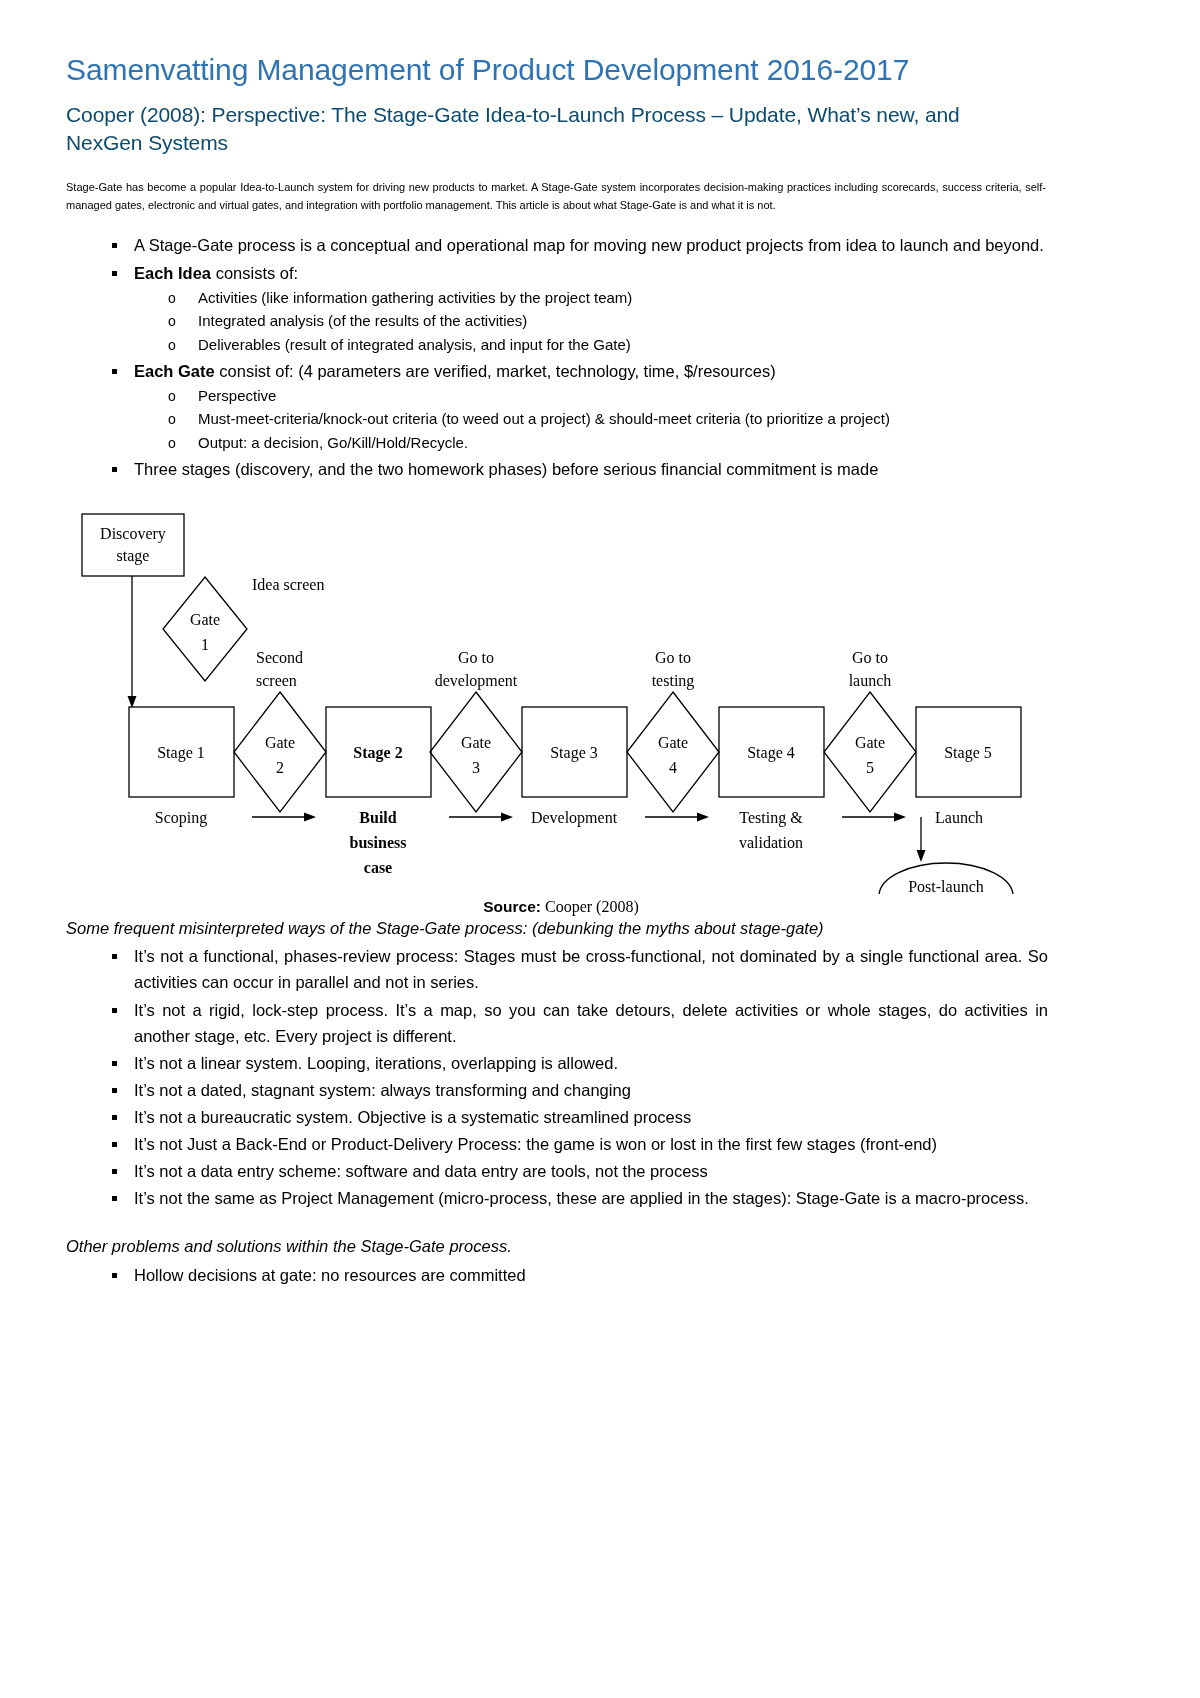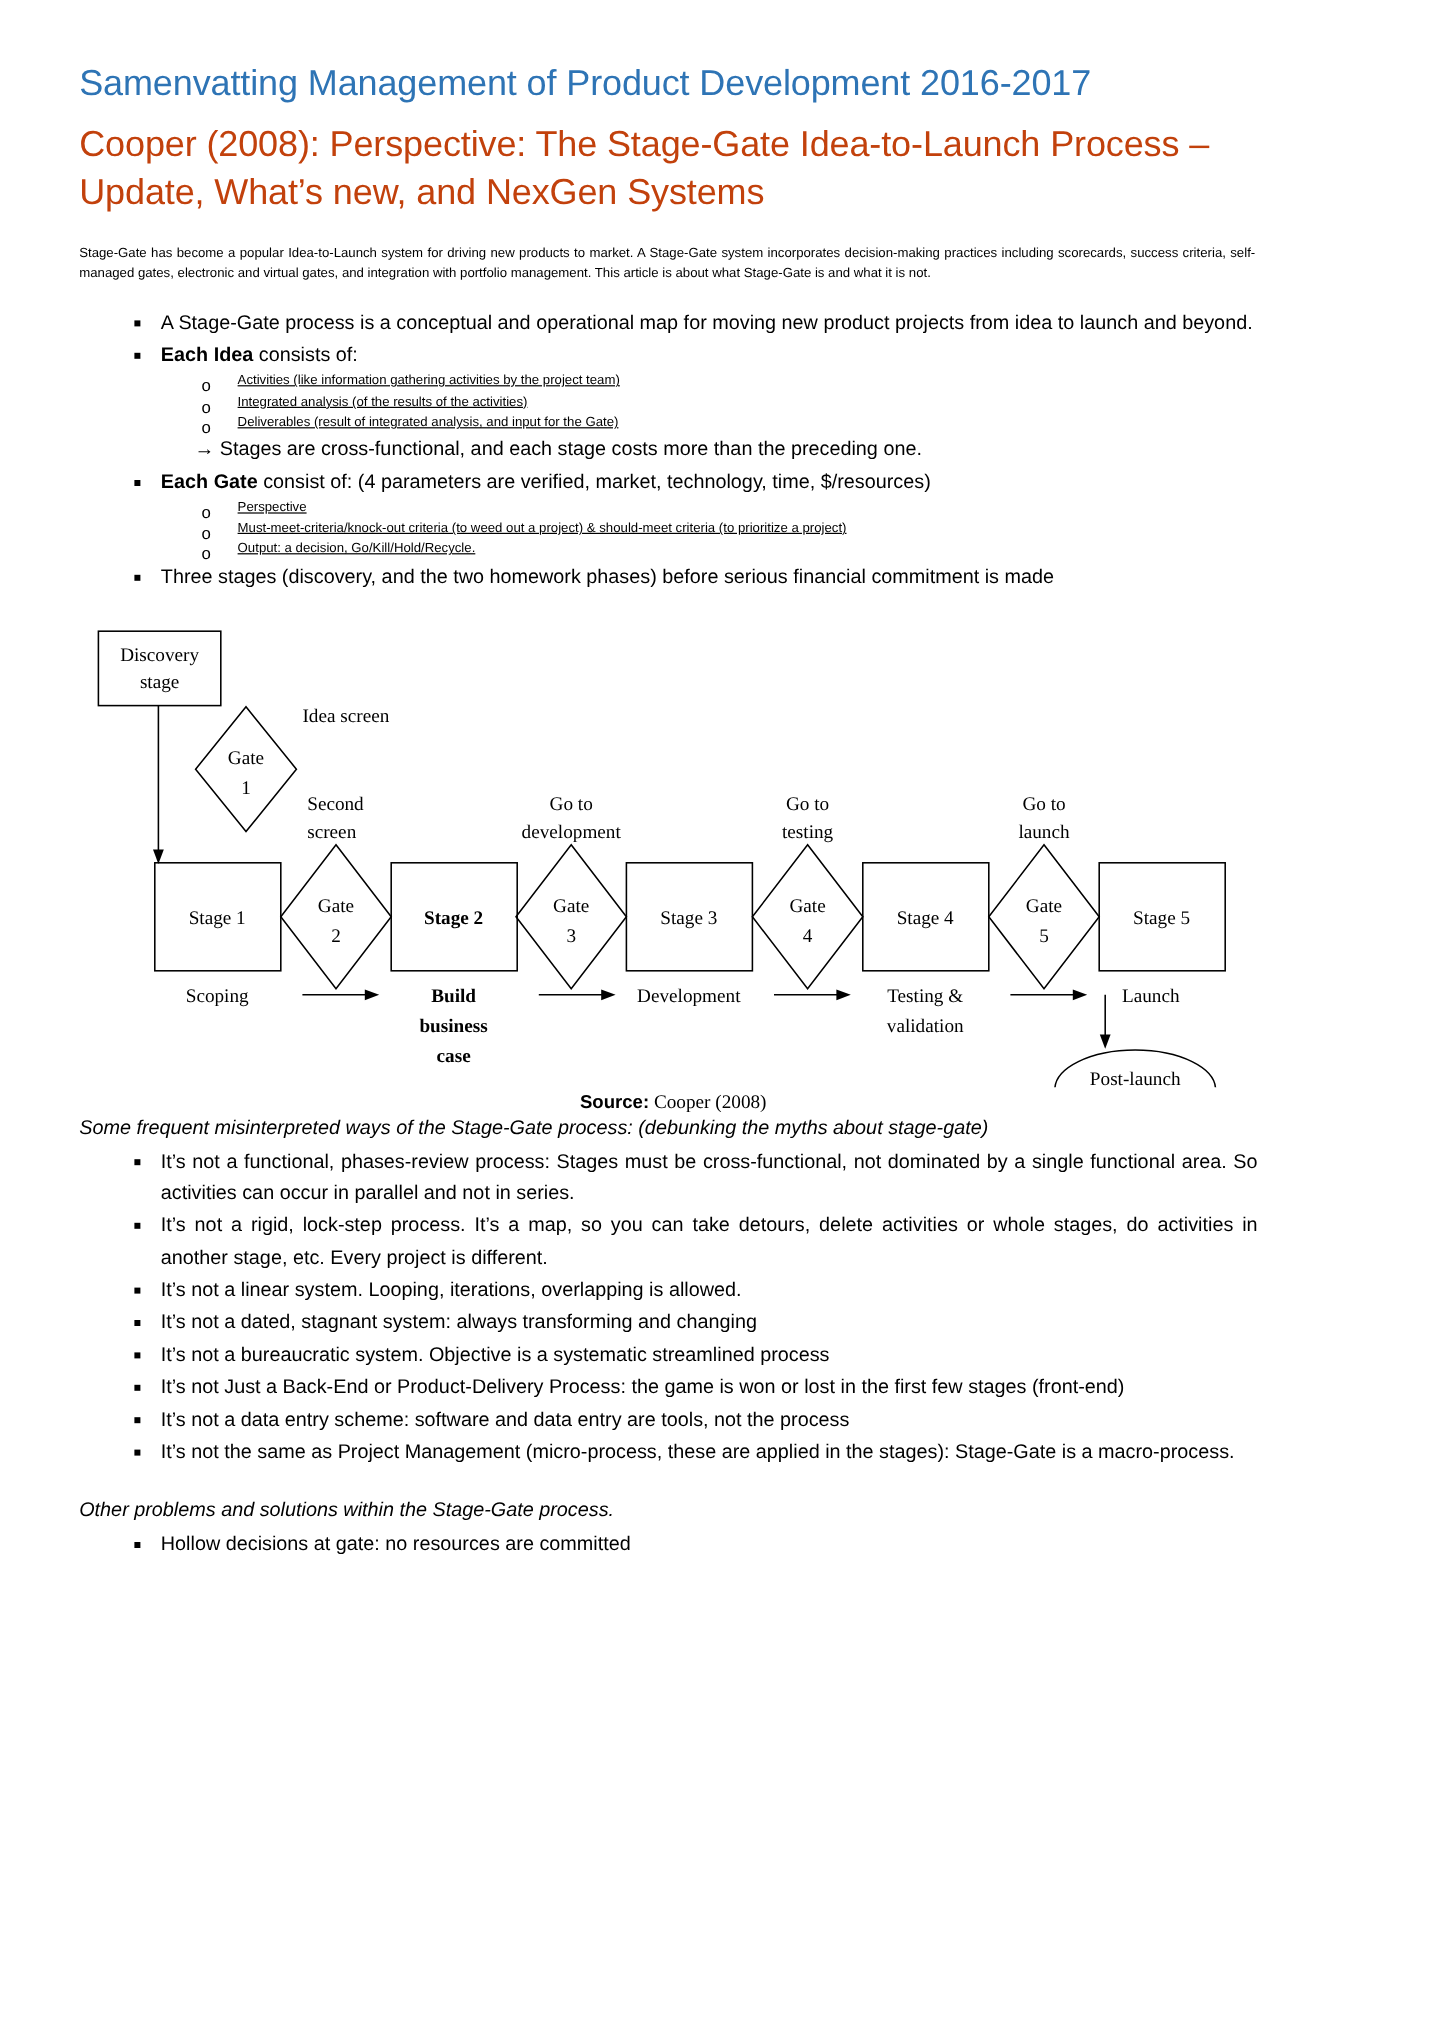--- a/index.html
+++ b/index.html
@@ -26,22 +26,22 @@
   
   .h1 {
     color: #2E74B5;
     font-size: 30px;
     font-weight: normal;
     line-height: 1.18;
     letter-spacing: -0.1px;
     margin: 0 0 14px 0;
   }
   .h2 {
-    color: #c2410c;
-    font-size: 30px;
+    color: #0c4a6e;
+    font-size: 21px;
     font-weight: normal;
     line-height: 1.32;
     letter-spacing: -0.1px;
     margin: 0 0 22px 0;
     max-width: 975px;
   }
 
   
   .para {
     font-size: 11px;
@@ -84,26 +84,25 @@
     height: 5px;
     background: #000;
   }
   ul.lvl2 {
     list-style: none;
     margin: 0;
     padding: 0;
   }
   ul.lvl2 > li {
     position: relative;
-    font-size: 11px;
+    font-size: 15px;
     line-height: 1.58;
     padding-left: 64px;
     margin: 0;
     text-align: justify;
-    text-decoration: underline;
   }
   ul.lvl2 > li::before {
     content: "o";
     position: absolute;
     left: 34px;
     top: 0;
     font-size: 14px;
     line-height: 1.78;
   }
   .arrow-line {
@@ -153,21 +152,20 @@
       <span>A Stage-Gate process is a conceptual and operational map for moving new product projects from idea to launch and beyond.</span>
     </li>
 
     <li>
       <b>Each Idea</b><span> consists of:</span>
       <ul class="lvl2">
         <li><span>Activities (like information gathering activities by the project team)</span></li>
         <li><span>Integrated analysis (of the results of the activities)</span></li>
         <li><span>Deliverables (result of integrated analysis, and input for the Gate)</span></li>
       </ul>
-      <div class="arrow-line">→ Stages are cross-functional, and each stage costs more than the preceding one.</div>
     </li>
 
     <li>
       <b>Each Gate</b><span> consist of: (4 parameters are verified, market, technology, time, $/resources)</span>
       <ul class="lvl2">
         <li><span>Perspective</span></li>
         <li><span>Must-meet-criteria/knock-out criteria (to weed out a project) &amp; should-meet criteria (to prioritize a project)</span></li>
         <li><span>Output: a decision, Go/Kill/Hold/Recycle.</span></li>
       </ul>
     </li>

